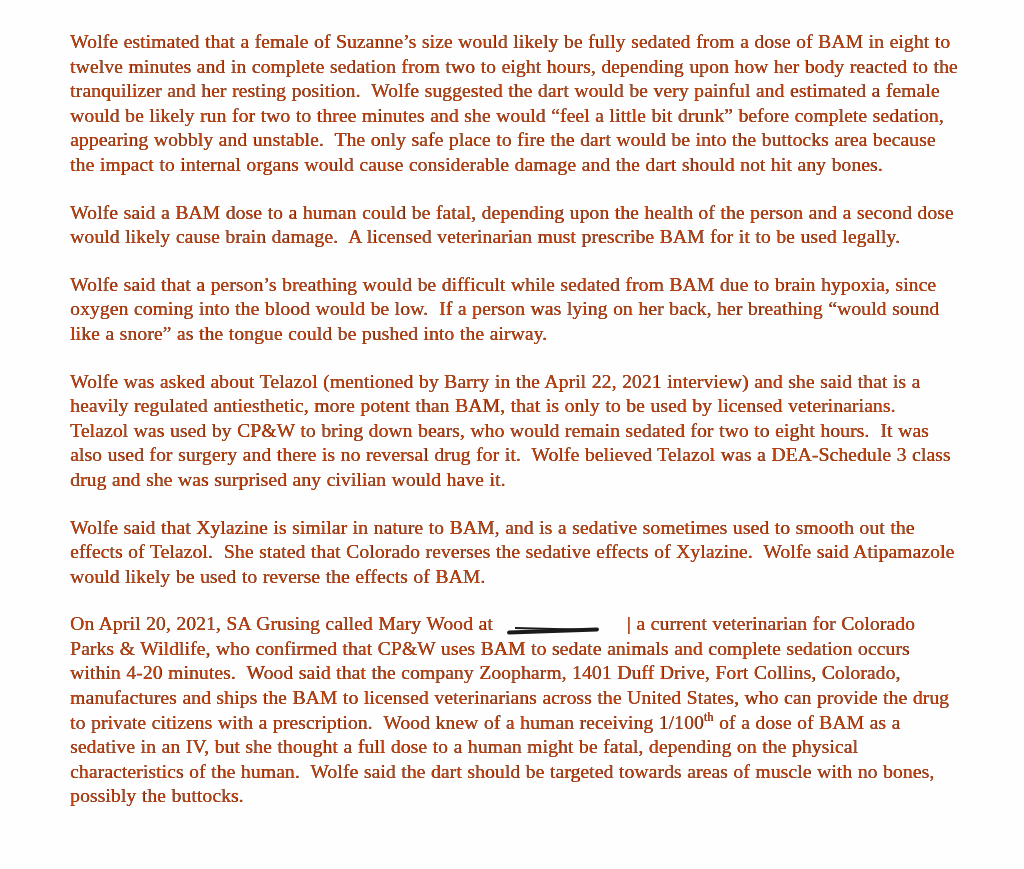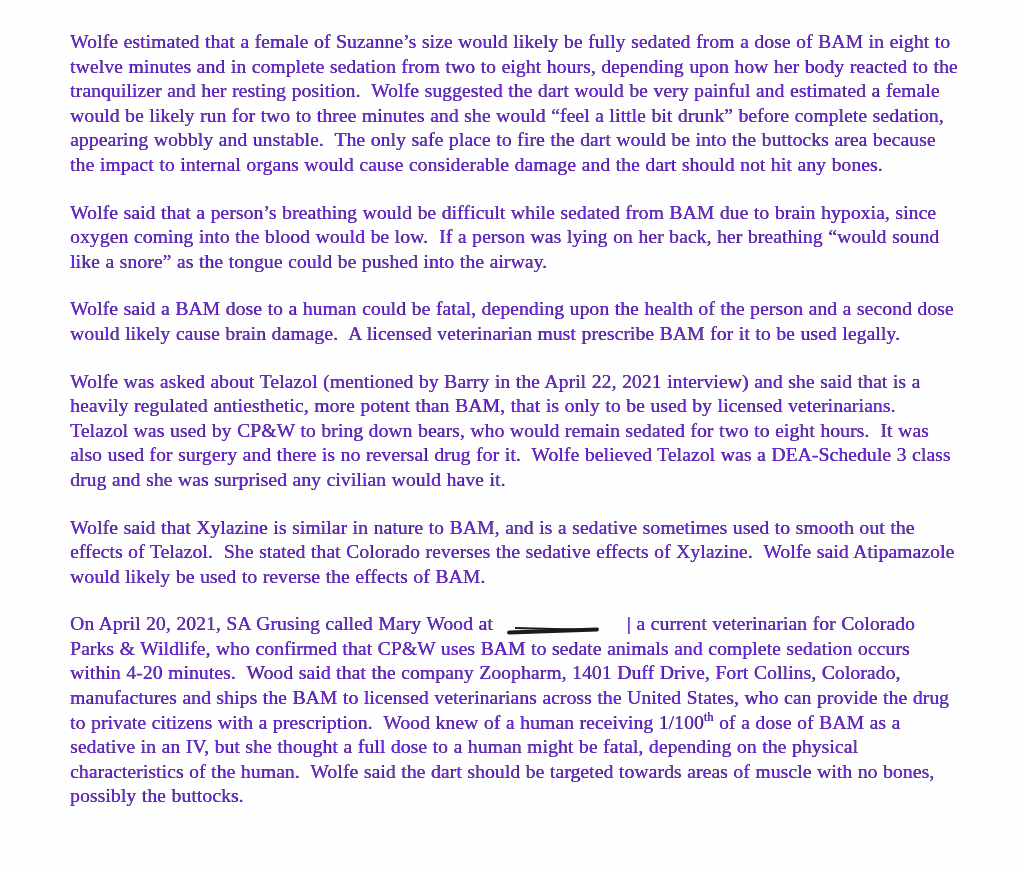--- a/index.html
+++ b/index.html
@@ -10,21 +10,21 @@
   .page {
     width: 1024px;
     height: 869px;
     box-sizing: border-box;
     background: #fefefe;
     padding: 30px 64px 0 70px;
     overflow: hidden;
     font-family: "Liberation Serif", "DejaVu Serif", serif;
     font-size: 19.6px;
     line-height: 24.6px;
-    color: #6d28d9;
+    color: #c2410c;
   }
   .page p {
     margin: 0 0 23px 0;
     white-space: pre-wrap;
     text-align: left;
     letter-spacing: 0.1px;
     word-spacing: 0.5px;
   }
   
   .page p, .page span {
@@ -62,18 +62,18 @@
     font-size: 0.62em;
     vertical-align: super;
     line-height: 0;
   }
 </style>
 </head>
 <body>
 
 <div class="page">
   <p>Wolfe estimated that a female of Suzanne’s size would likely be fully sedated from a dose of BAM in eight to twelve minutes and in complete sedation from two to eight hours, depending upon how her body reacted to the tranquilizer and her resting position.  Wolfe suggested the dart would be very painful and estimated a female would be likely run for two to three minutes and she would “feel a little bit drunk” before complete sedation, appearing wobbly and unstable.  The only safe place to fire the dart would be into the buttocks area because the impact to internal organs would cause considerable damage and the dart should not hit any bones.</p>
+  <p>Wolfe said a BAM dose to a human could be fatal, depending upon the health of the person and a second dose would likely cause brain damage.  A licensed veterinarian must prescribe BAM for it to be used legally.</p>
   <p>Wolfe said that a person’s breathing would be difficult while sedated from BAM due to brain hypoxia, since oxygen coming into the blood would be low.  If a person was lying on her back, her breathing “would sound like a snore” as the tongue could be pushed into the airway.</p>
-  <p>Wolfe said a BAM dose to a human could be fatal, depending upon the health of the person and a second dose would likely cause brain damage.  A licensed veterinarian must prescribe BAM for it to be used legally.</p>
   <p>Wolfe was asked about Telazol (mentioned by Barry in the April 22, 2021 interview) and she said that is a heavily regulated antiesthetic, more potent than BAM, that is only to be used by licensed veterinarians.  Telazol was used by CP&amp;W to bring down bears, who would remain sedated for two to eight hours.  It was also used for surgery and there is no reversal drug for it.  Wolfe believed Telazol was a DEA-Schedule 3 class drug and she was surprised any civilian would have it.</p>
   <p>Wolfe said that Xylazine is similar in nature to BAM, and is a sedative sometimes used to smooth out the effects of Telazol.  She stated that Colorado reverses the sedative effects of Xylazine.  Wolfe said Atipamazole would likely be used to reverse the effects of BAM.</p>
   <p><span>On April 20, 2021, SA Grusing called Mary Wood at</span><span class="redaction"><span class="stroke"></span><span class="stroke2"></span></span><span>| a current veterinarian for Colorado Parks &amp; Wildlife, who confirmed that CP&amp;W uses BAM to sedate animals and complete sedation occurs within 4-20 minutes.  Wood said that the company Zoopharm, 1401 Duff Drive, Fort Collins, Colorado, manufactures and ships the BAM to licensed veterinarians across the United States, who can provide the drug to private citizens with a prescription.  Wood knew of a human receiving 1/100</span><sup class="ordinal">th</sup><span> of a dose of BAM as a sedative in an IV, but she thought a full dose to a human might be fatal, depending on the physical characteristics of the human.  Wolfe said the dart should be targeted towards areas of muscle with no bones, possibly the buttocks.</span></p>
 </div>
 
 </body></html>

